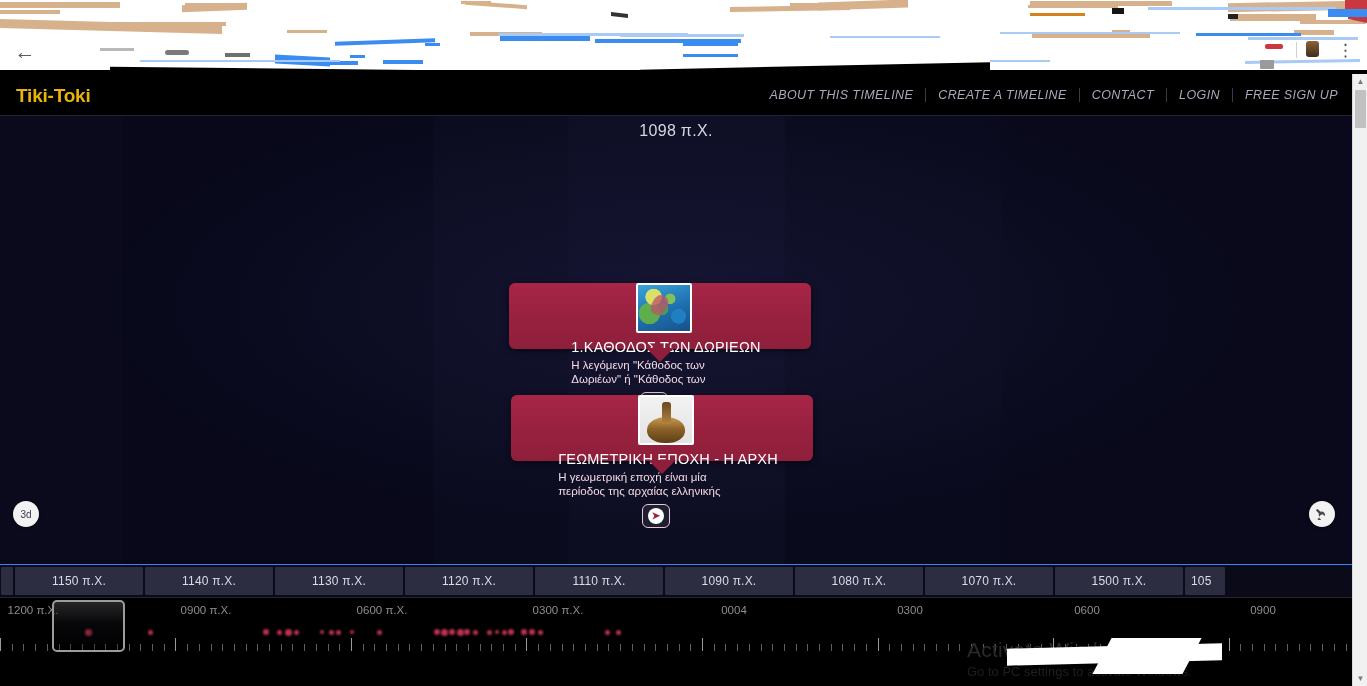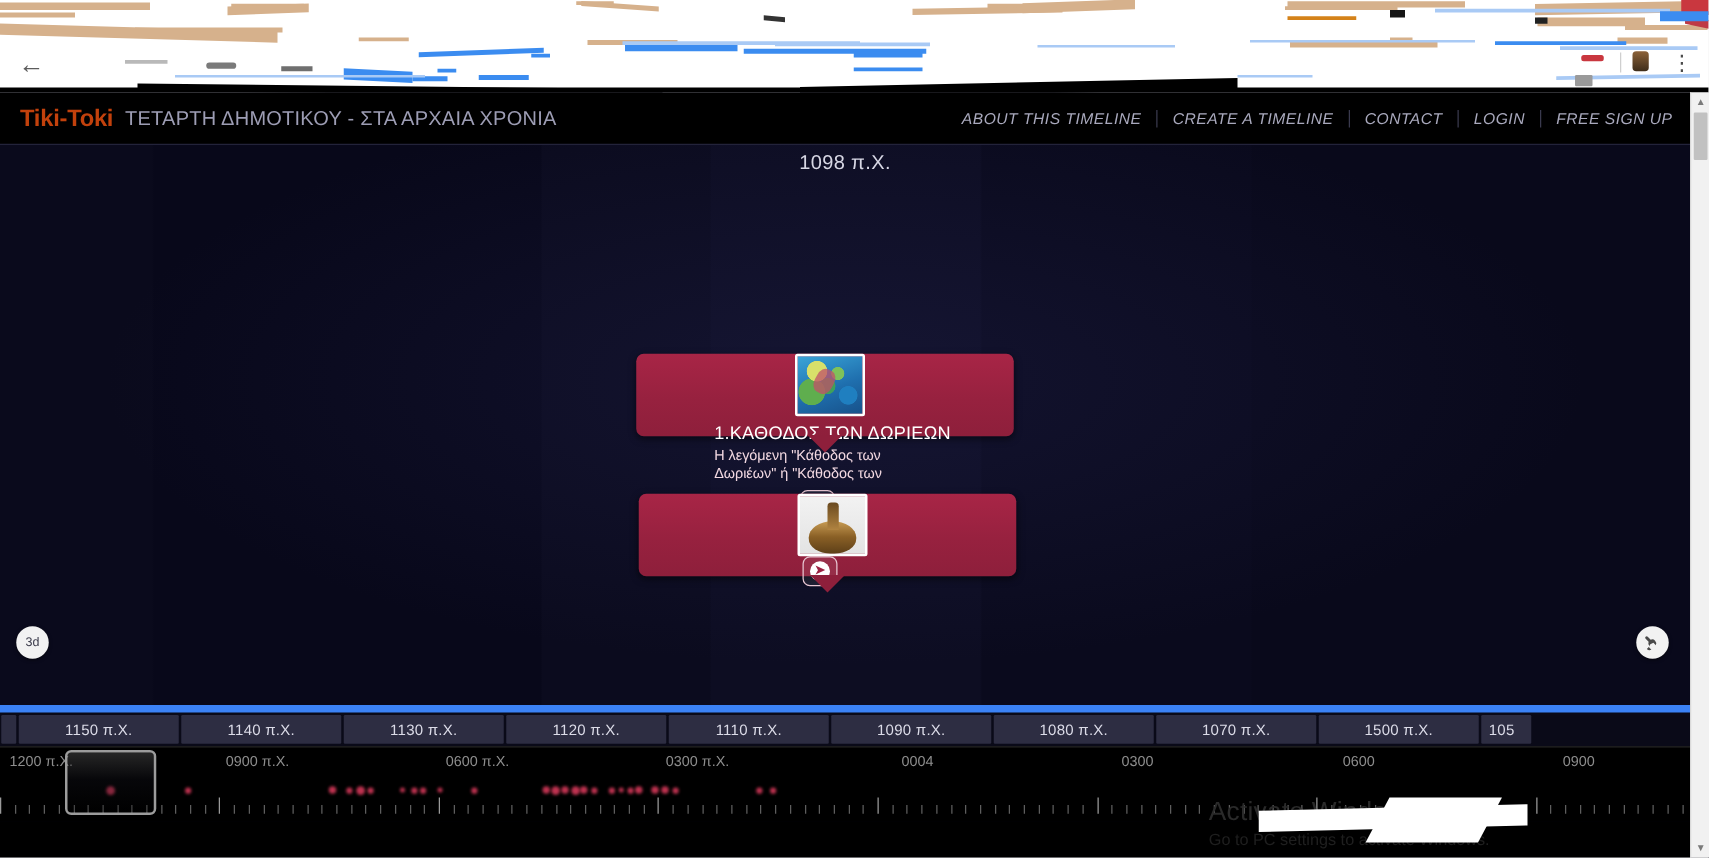--- a/index.html
+++ b/index.html
@@ -51,21 +51,21 @@
   }
 
   
   .tt-header {
     position: absolute; left: 0; top: 0; width: 1352px; height: 42px;
     background: #000000;
     border-bottom: 1px solid #23233a;
   }
   .tt-logo {
     position: absolute; left: 16px; top: 11px;
-    color: #c2410c; font-size: 19px; font-weight: bold; letter-spacing: -0.2px;
+    color: #eab308; font-size: 19px; font-weight: bold; letter-spacing: -0.2px;
   }
   .tt-title {
     position: absolute; left: 100px; top: 13px;
     color: #9d9db4; font-size: 16px; letter-spacing: 0.2px;
   }
   .tt-nav {
     position: absolute; right: 14px; top: 12px;
     display: flex; align-items: center; height: 18px;
   }
   .tt-nav a {
@@ -178,21 +178,21 @@
     display: flex; align-items: center; justify-content: center;
     box-shadow: 0 1px 3px rgba(0,0,0,0.5);
   }
   .round-btn .lbl { color: #3a3a4a; font-size: 10px; }
   .round-btn svg { display: block; }
 
   
   .ruler {
     position: absolute; left: 0; top: 490px; width: 1352px; height: 33px;
     background: #0a0a18; display: flex; align-items: stretch;
-    border-top: 6px solid #3b82f6;
+    border-top: 1px solid #3b82f6;
   }
   .rtick {
     position: relative; flex: none; width: 128px;
     background: #2d2d42; margin: 2px 1px; border-radius: 1px;
     display: flex; align-items: center; justify-content: center;
     color: #dcdce8; font-size: 12px; letter-spacing: 0.2px;
   }
   .rtick.active { background: #9b2243; color: #ffffff; margin: 0 1px; border-radius: 0; }
   .rtick.edge { background: #2d2d42; }
 
@@ -322,21 +322,20 @@
     <div class="chrome-sep"></div>
     <div class="chrome-ext"></div>
     <div class="chrome-dl"></div>
     <div class="chrome-dots">⋮</div>
   </div>
 
   <div class="app">
 
     <div class="tt-header">
       <div class="tt-logo">Tiki-Toki</div>
-      <div class="tt-title">ΤΕΤΑΡΤΗ ΔΗΜΟΤΙΚΟΥ - ΣΤΑ ΑΡΧΑΙΑ ΧΡΟΝΙΑ</div>
       <div class="tt-nav">
         <a href="#">ABOUT THIS TIMELINE</a>
         <a href="#">CREATE A TIMELINE</a>
         <a href="#">CONTACT</a>
         <a href="#">LOGIN</a>
         <a href="#">FREE SIGN UP</a>
       </div>
     </div>
 
     <div class="canvas">
@@ -350,20 +349,24 @@
           <div class="card-desc">Η λεγόμενη "Κάθοδος των Δωριέων" ή "Κάθοδος των</div>
         </div>
         <div class="card-go">
           <div class="circ">➤</div>
         </div>
         <div class="card-tail"></div>
       </div>
 
       <div class="card" style="left:511px; top:279px; width:302px; height:66px;">
         <div class="card-thumb thumb-vase"></div>
+        <div class="card-body">
+          <div class="card-title">ΓΕΩΜΕΤΡΙΚΗ ΕΠΟΧΗ - Η ΑΡΧΗ</div>
+          <div class="card-desc">Η γεωμετρική εποχή είναι μία περίοδος της αρχαίας ελληνικής</div>
+        </div>
         <div class="card-go">
           <div class="circ">➤</div>
         </div>
         <div class="card-tail"></div>
       </div>
 
       <div class="round-btn" style="left:13px; top:385px;">
         <span class="lbl">3d</span>
       </div>
 

